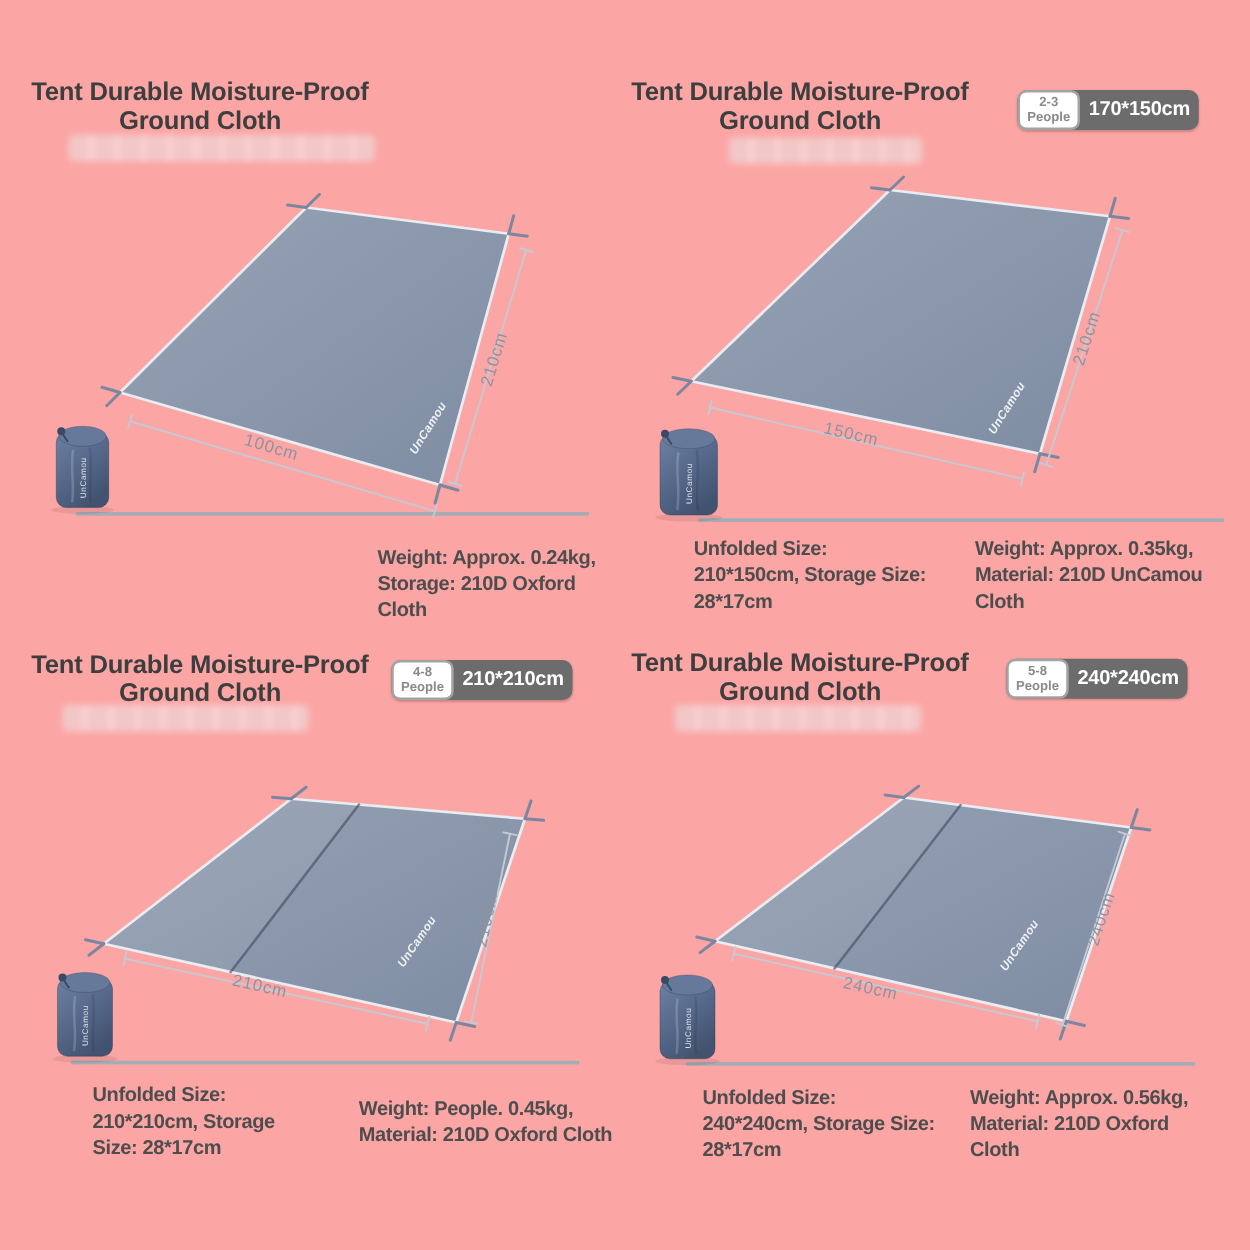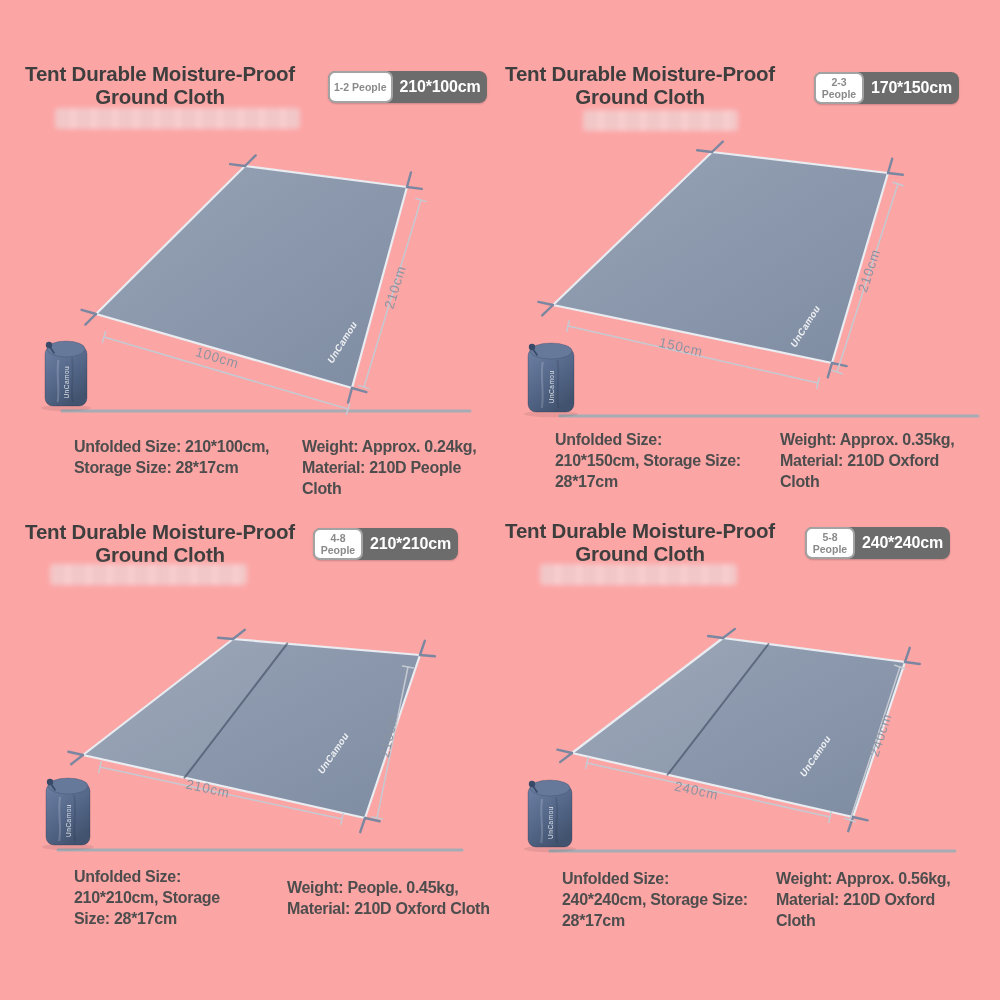--- a/index.html
+++ b/index.html
@@ -28,24 +28,20 @@
 </style>
 </head>
 <body>
 
 <div class="canvas">
 
   <div class="quadrant" style="left:0;top:0">
     <div class="q-title" style="left:-5px;top:62px">Tent Durable Moisture-Proof
 Ground Cloth</div>
     <div class="watermark" style="left:55px;top:108px;width:245px"></div>
-    <div class="badge" style="left:328px;top:71px">
-      <div class="badge-white">1-2 People</div>
-      <div class="badge-size">210*100cm</div>
-    </div>
     <svg class="tarp-svg" id="svg-q0" viewBox="0 0 500 290" style="top:140px">
         <defs>
           <linearGradient id="gt0" x1="0" y1="0" x2="1" y2="1">
             <stop offset="0%" stop-color="#97a3b5"></stop>
             <stop offset="60%" stop-color="#8895aa"></stop>
             <stop offset="100%" stop-color="#7e8ca1"></stop>
           </linearGradient>
           <linearGradient id="gb0" x1="0" y1="0" x2="0.6" y2="1">
             <stop offset="0%" stop-color="#6d81a4"></stop>
             <stop offset="55%" stop-color="#55688a"></stop>
@@ -75,24 +71,22 @@
           <ellipse cx="21" cy="72" rx="25" ry="3.2" fill="rgba(0,0,0,0.08)"></ellipse>
           <rect x="0" y="10" width="42" height="60" rx="8" fill="url(#gb0)" stroke="rgba(35,45,65,.35)" stroke-width="0.8"></rect>
           <ellipse cx="21" cy="13" rx="19" ry="8" fill="#66799b" stroke="rgba(35,45,65,.3)" stroke-width="0.7"></ellipse>
           <circle cx="4" cy="9" r="3.2" fill="#394a68"></circle>
           <line x1="5" y1="11" x2="9" y2="17" stroke="#394a68" stroke-width="1.6" stroke-linecap="round"></line>
           <path d="M 13.44 24 C 10.92 40 15.12 52 12.6 66" fill="none" stroke="rgba(255,255,255,0.18)" stroke-width="2"></path>
           <path d="M 26.88 22 C 29.4 42 25.2 54 27.720000000000002 66" fill="none" stroke="rgba(0,0,0,0.10)" stroke-width="2"></path>
           <text transform="translate(23.520000000000003 46.2) rotate(-90)" text-anchor="middle" class="bag-logo">UnCamou</text>
         </g>
       </svg>
-    <div class="specs" style="left:74px;top:436px">Unfolded Size: 210*100cm,
-Storage Size: 28*17cm</div>
     <div class="specs" style="left:302px;top:436px">Weight: Approx. 0.24kg,
-Material: 210D People Cloth</div>
+Storage: 210D Oxford Cloth</div>
   </div>
 
   <div class="quadrant" style="left:500px;top:0">
     <div class="q-title" style="left:-25px;top:62px">Tent Durable Moisture-Proof
 Ground Cloth</div>
     <div class="watermark" style="left:83px;top:110px;width:155px"></div>
     <div class="badge" style="left:314px;top:72px">
       <div class="badge-white">2-3
 People</div>
       <div class="badge-size">170*150cm</div>
@@ -137,21 +131,21 @@
           <line x1="5" y1="11" x2="9" y2="17" stroke="#394a68" stroke-width="1.6" stroke-linecap="round"></line>
           <path d="M 14.72 24 C 11.96 40 16.56 52 13.799999999999999 70" fill="none" stroke="rgba(255,255,255,0.18)" stroke-width="2"></path>
           <path d="M 29.44 22 C 32.199999999999996 42 27.599999999999998 54 30.360000000000003 70" fill="none" stroke="rgba(0,0,0,0.10)" stroke-width="2"></path>
           <text transform="translate(25.76 48.84) rotate(-90)" text-anchor="middle" class="bag-logo">UnCamou</text>
         </g>
       </svg>
     <div class="specs" style="left:55px;top:429px">Unfolded Size:
 210*150cm, Storage Size:
 28*17cm</div>
     <div class="specs" style="left:280px;top:429px">Weight: Approx. 0.35kg,
-Material: 210D Oxford
+Material: 210D UnCamou
 Cloth</div>
   </div>
 
   <div class="quadrant" style="left:0;top:500px">
     <div class="q-title" style="left:-5px;top:20px">Tent Durable Moisture-Proof
 Ground Cloth</div>
     <div class="watermark" style="left:50px;top:64px;width:197px"></div>
     <div class="badge" style="left:313px;top:28px">
       <div class="badge-white">4-8
 People</div>

